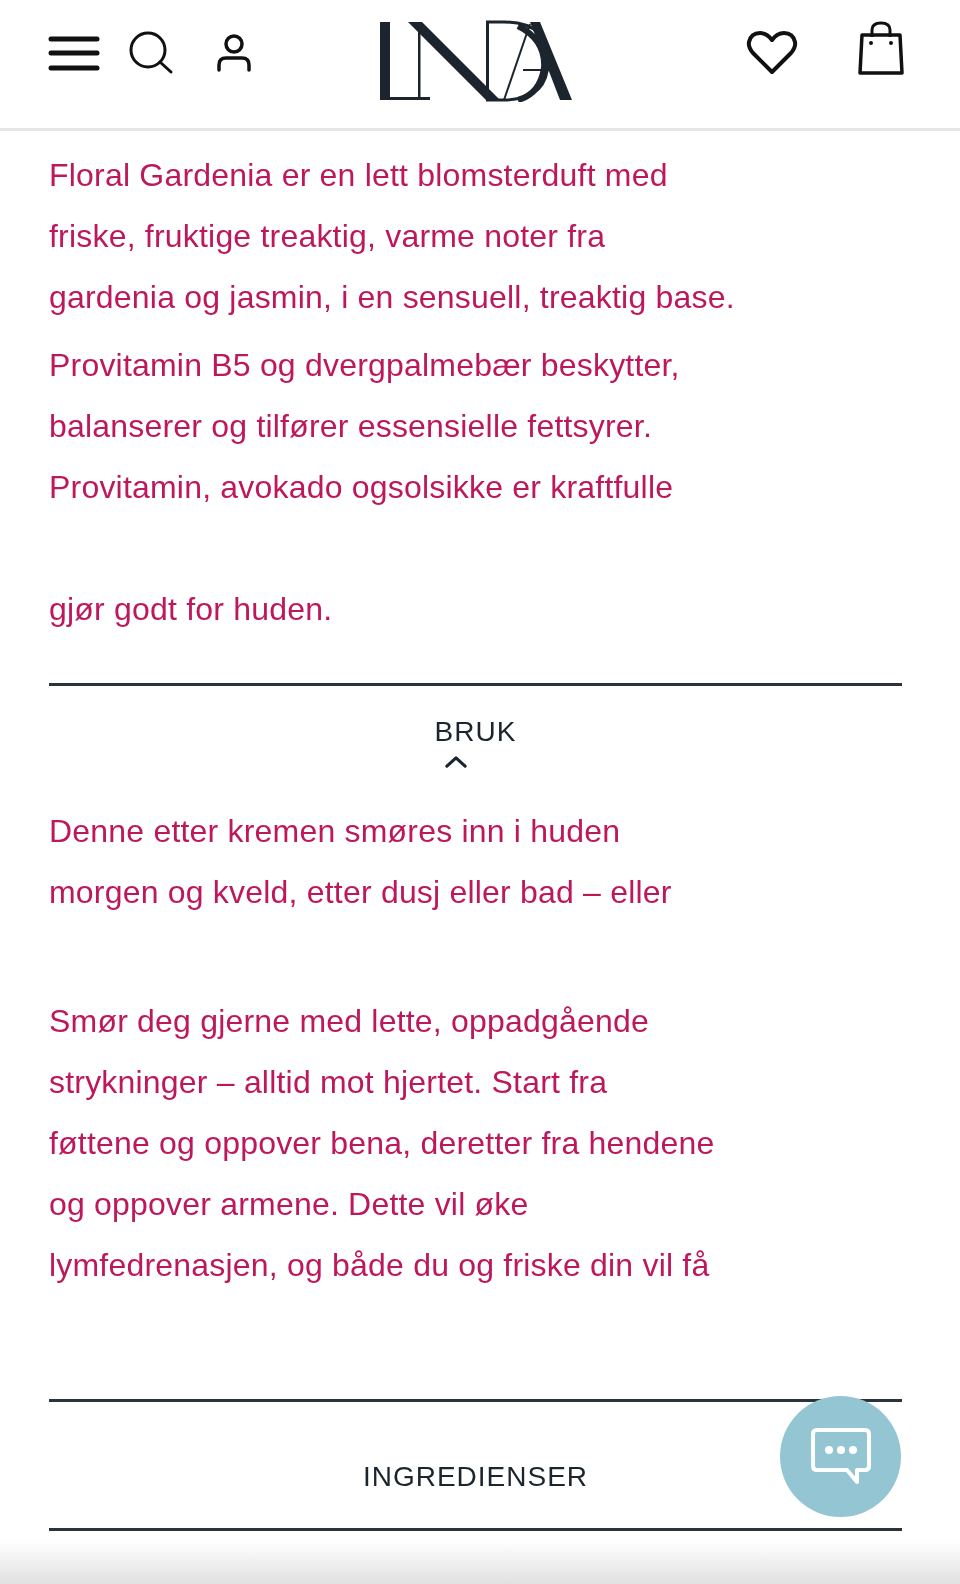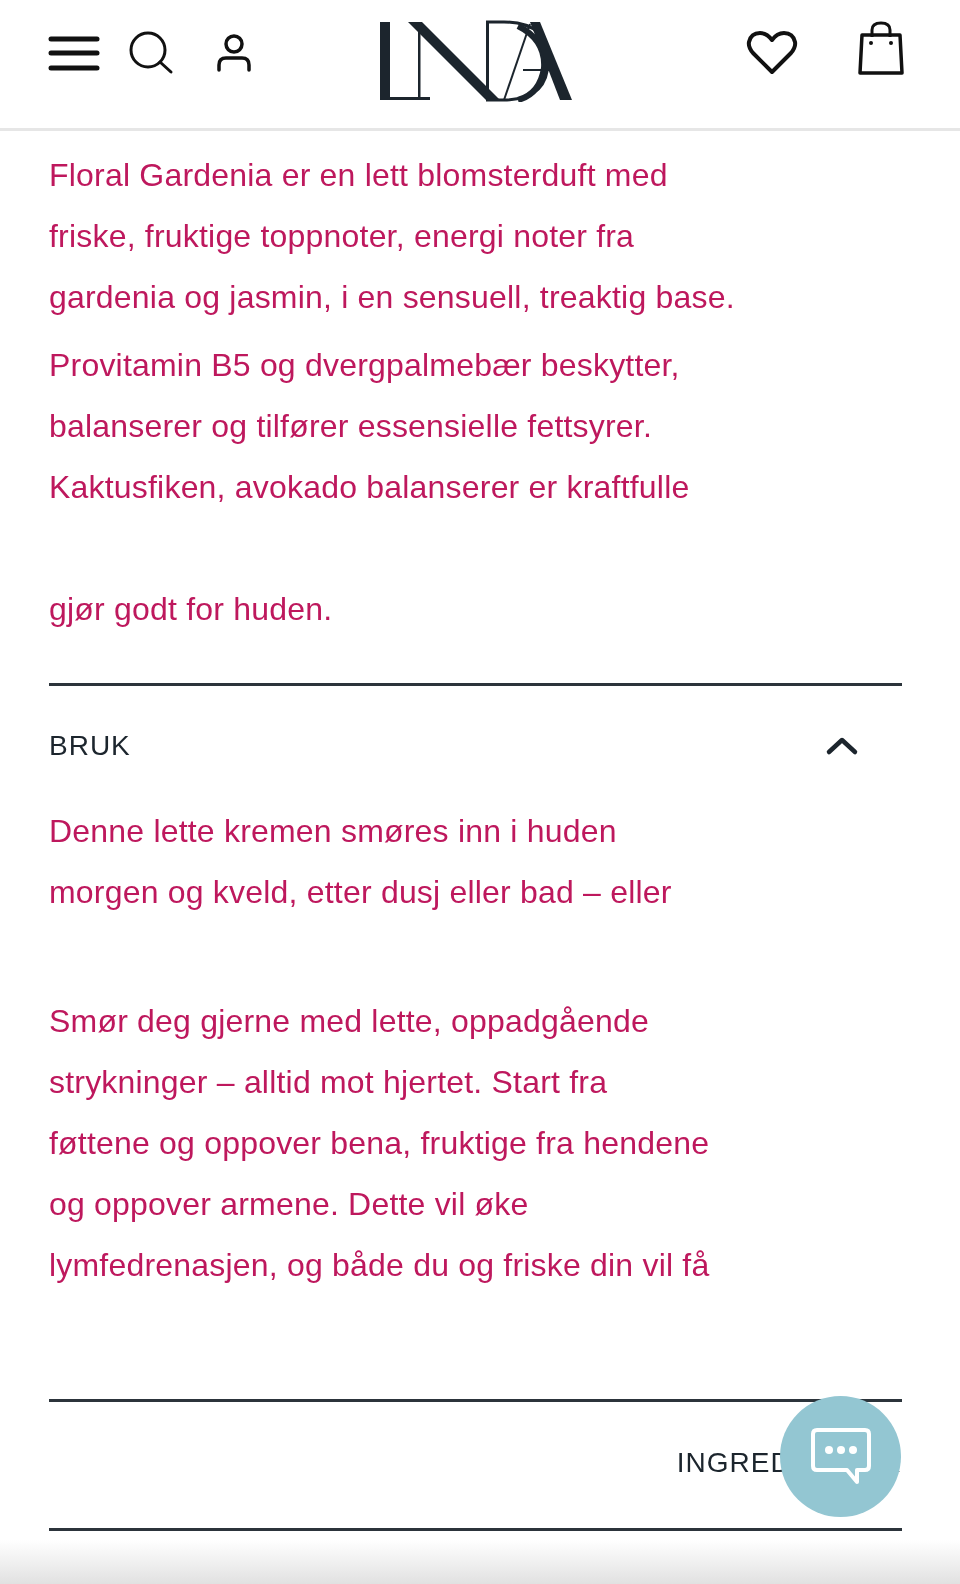--- a/index.html
+++ b/index.html
@@ -42,20 +42,21 @@
       letter-spacing: 0.2px;
     }
     .para-block { position: absolute; left: 0; width: 860px; }
     .divider {
       position: absolute; left: 0; width: 853px; height: 3px; background: #2c343b;
     }
     .acc-head {
       position: absolute; left: 0; width: 853px; height: 60px;
       display: flex; align-items: center; justify-content: space-between;
       cursor: pointer;
+      flex-direction: column;
     }
     .acc-title {
       font-size: 28px; letter-spacing: 1px; color: #1c252d;
     }
     .chev { width: 40px; height: 40px; margin-right: 40px; }
 
     
     .chat-btn {
       position: absolute; left: 780px; top: 1396px; width: 121px; height: 121px;
       border-radius: 50%;
@@ -128,56 +129,56 @@
         <circle cx="35" cy="23" r="2" fill="#111"></circle>
       </svg>
     </a>
   </header>
 
   <main class="content">
 
     <div class="para-block" style="top: 14px;">
       <p class="para">
         <span>Floral Gardenia er en lett blomsterduft med</span><br>
-        <span>friske, fruktige toppnoter, energi noter fra</span><br>
+        <span>friske, fruktige treaktig, varme noter fra</span><br>
         <span>gardenia og jasmin, i en sensuell, treaktig base.</span>
       </p>
     </div>
 
     <div class="para-block" style="top: 204px;">
       <p class="para">
         <span>Provitamin B5 og dvergpalmebær beskytter,</span><br>
         <span>balanserer og tilfører essensielle fettsyrer.</span><br>
-        <span>Kaktusfiken, avokado balanserer er kraftfulle</span><br>
+        <span>Provitamin, avokado ogsolsikke er kraftfulle</span><br>
         <br>
         <span>gjør godt for huden.</span>
       </p>
     </div>
 
     <div class="divider" style="top: 552px;"></div>
 
     <div class="acc-head" style="top: 585px;">
       <span class="acc-title">BRUK</span>
       <svg class="chev" viewBox="0 0 40 40">
         <polyline points="7,26 20,14 33,26" fill="none" stroke="#1c252d" stroke-width="4.5" stroke-linecap="round" stroke-linejoin="round"></polyline>
       </svg>
     </div>
 
     <div class="para-block" style="top: 670px;">
       <p class="para">
-        <span>Denne lette kremen smøres inn i huden</span><br>
+        <span>Denne etter kremen smøres inn i huden</span><br>
         <span>morgen og kveld, etter dusj eller bad – eller</span><br>
       </p>
     </div>
 
     <div class="para-block" style="top: 860px;">
       <p class="para">
         <span>Smør deg gjerne med lette, oppadgående</span><br>
         <span>strykninger – alltid mot hjertet. Start fra</span><br>
-        <span>føttene og oppover bena, fruktige fra hendene</span><br>
+        <span>føttene og oppover bena, deretter fra hendene</span><br>
         <span>og oppover armene. Dette vil øke</span><br>
         <span>lymfedrenasjen, og både du og friske din vil få</span><br>
       </p>
     </div>
 
     <div class="divider" style="top: 1268px;"></div>
 
     <div class="acc-head" style="top: 1302px; justify-content: flex-end;">
       <span class="acc-title">INGREDIENSER</span>
     </div>

